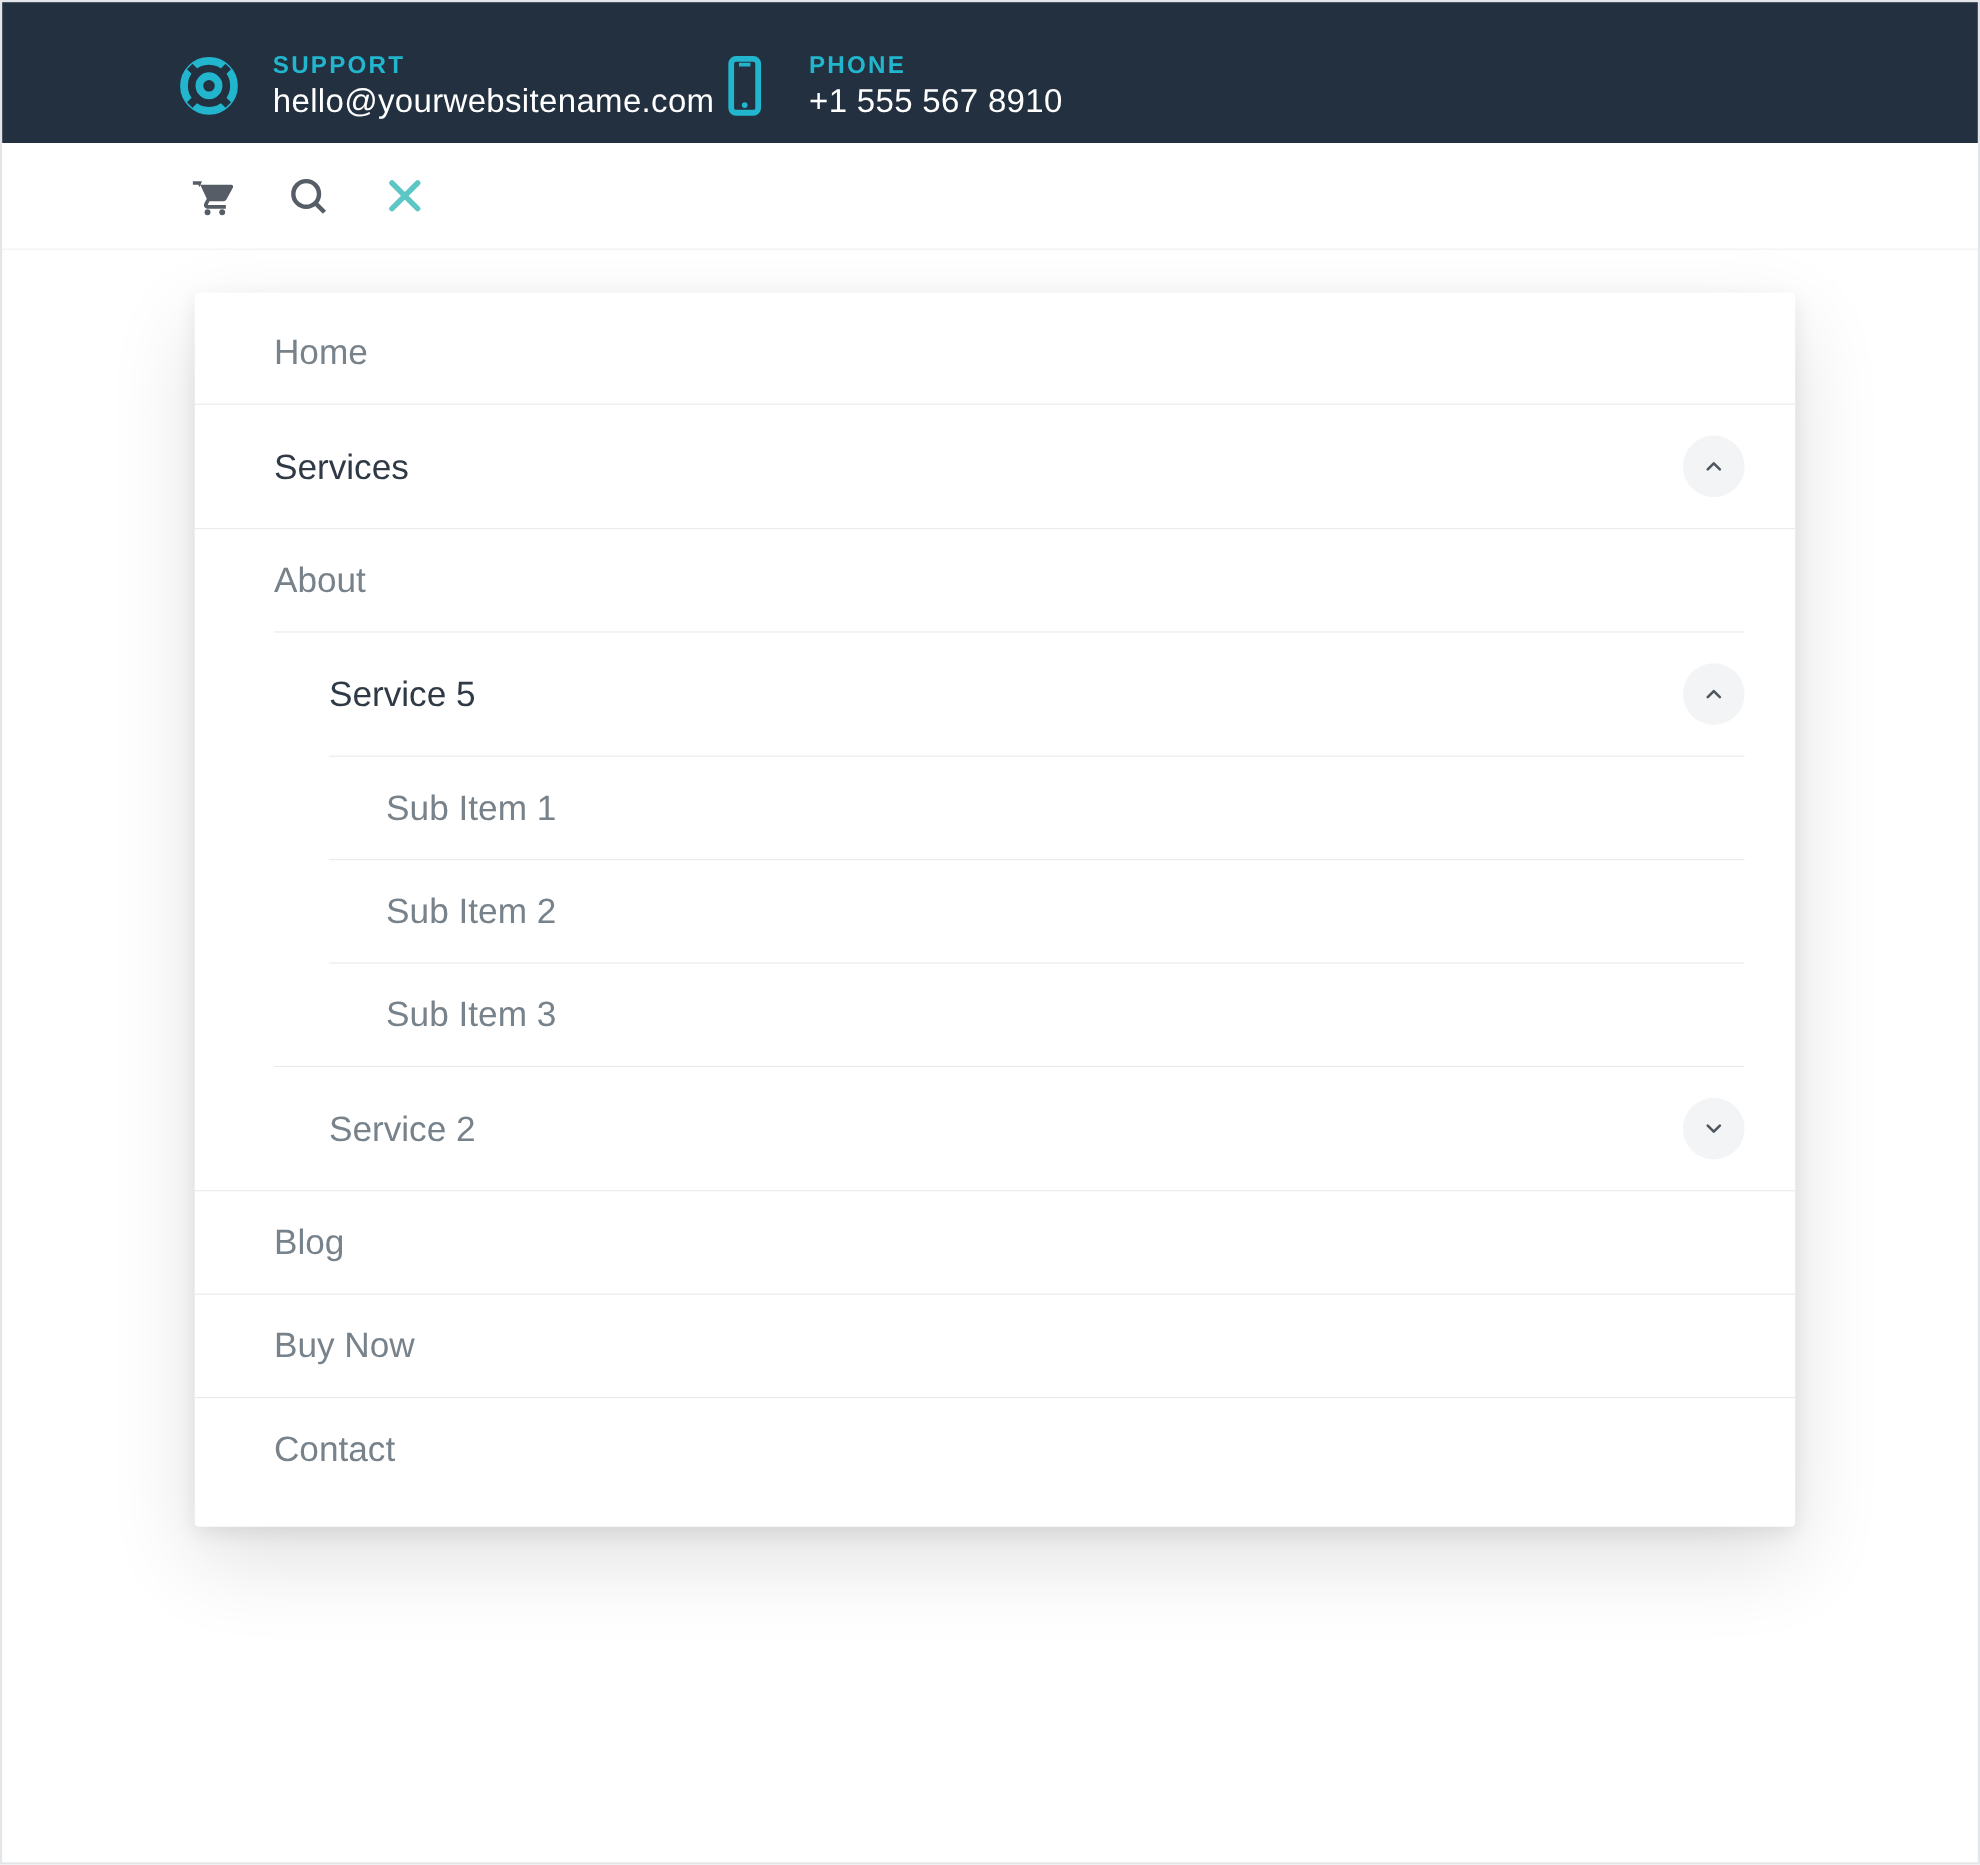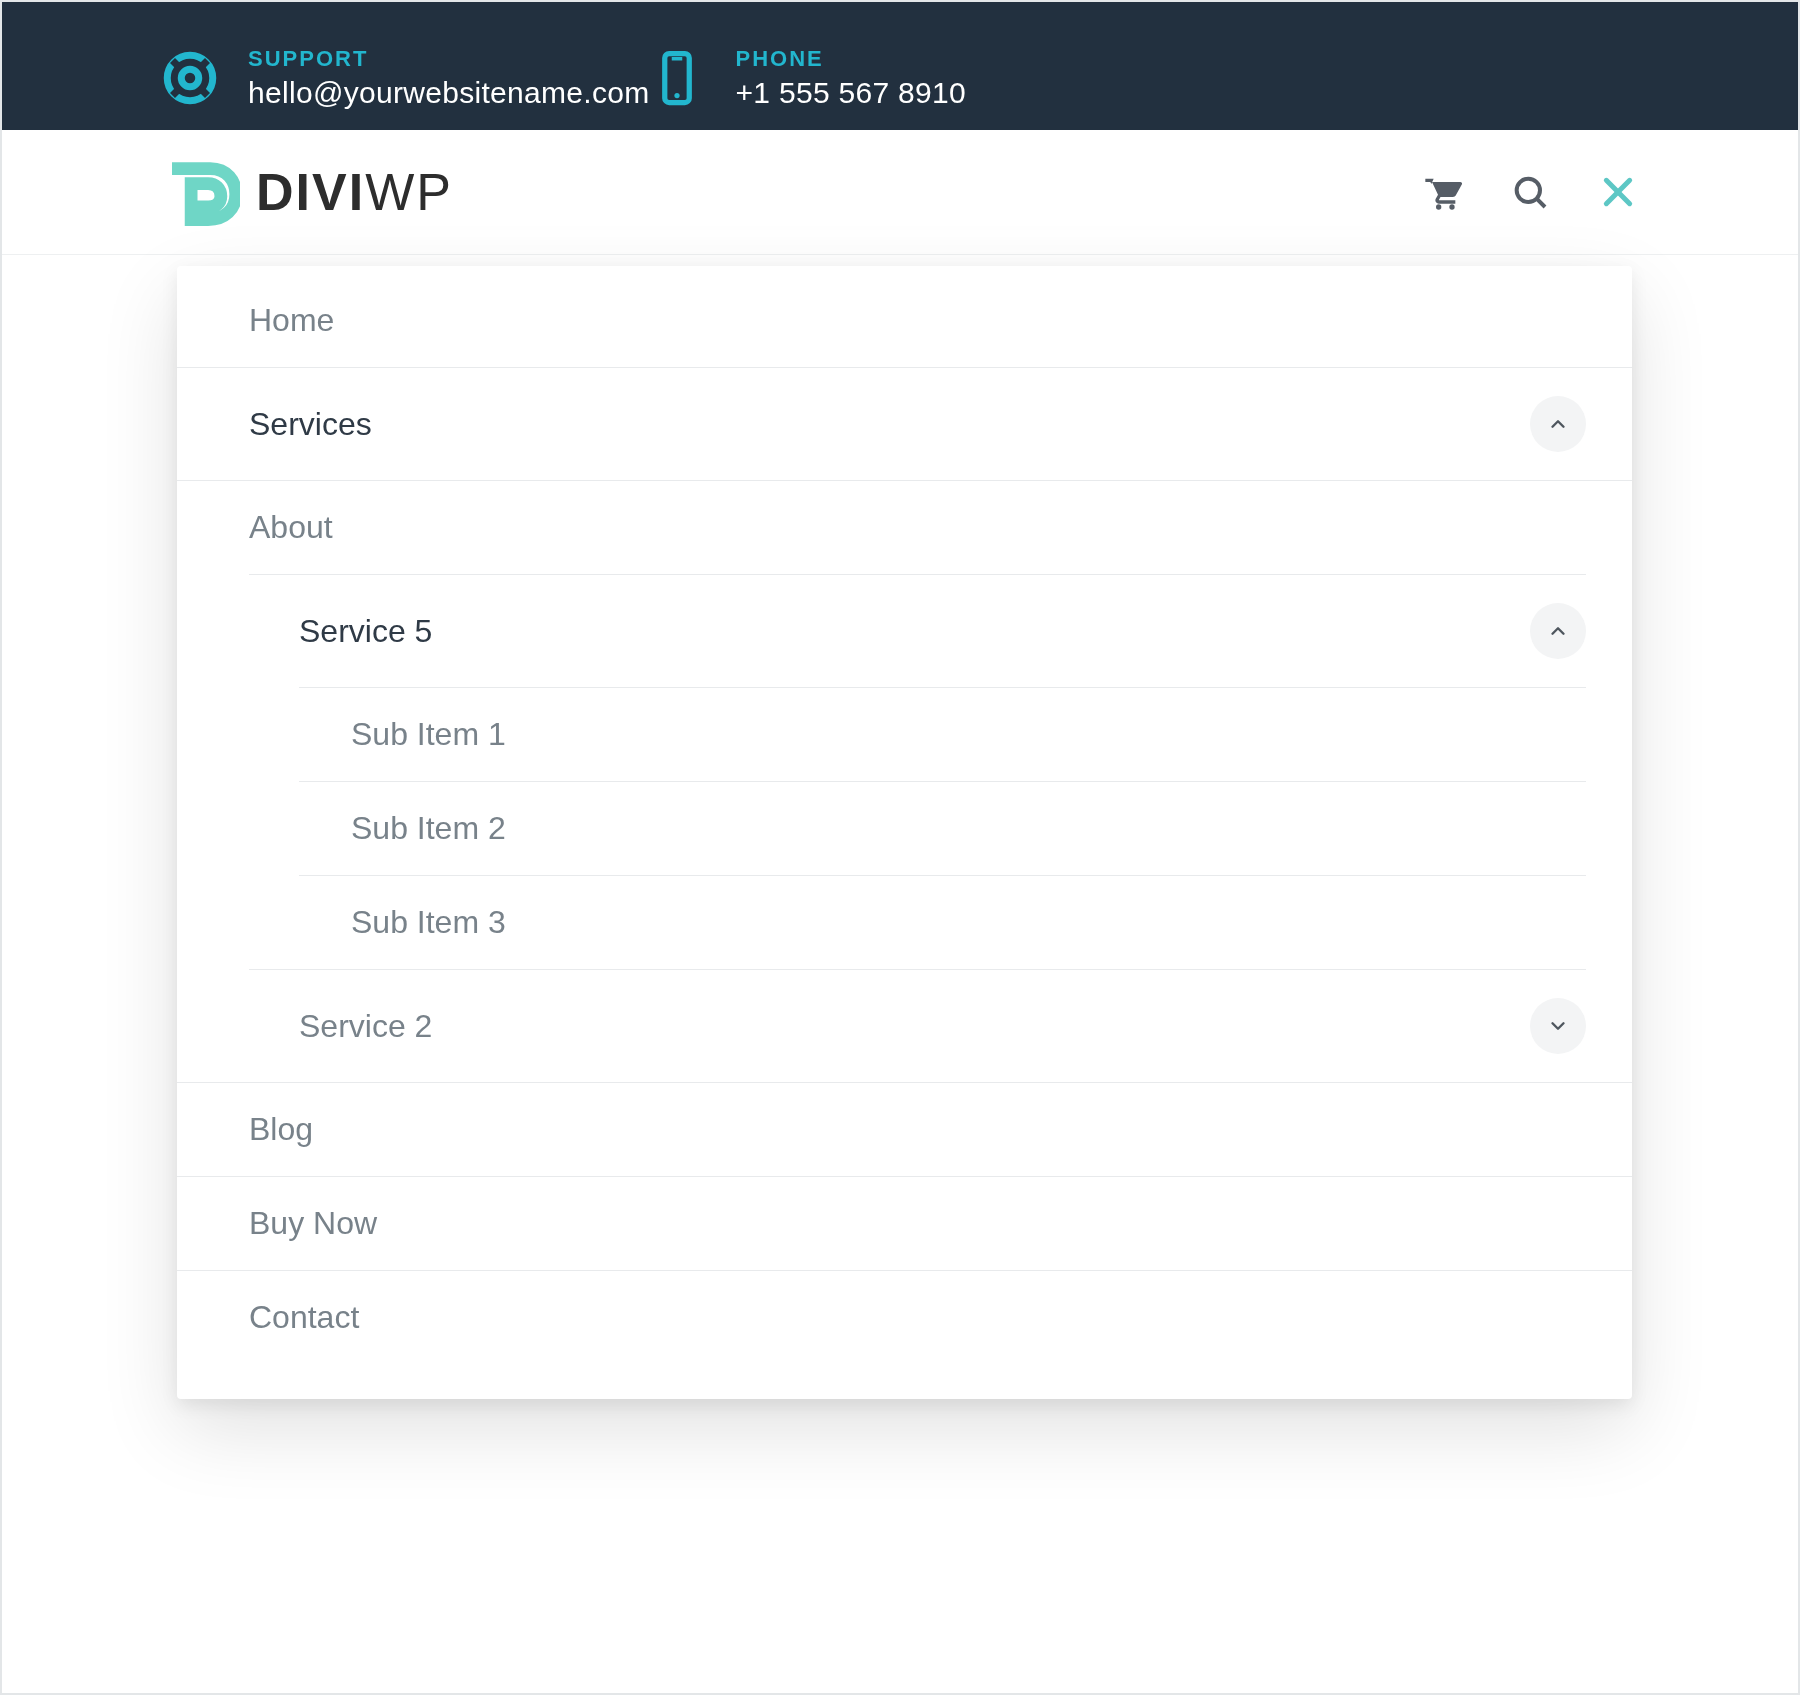--- a/index.html
+++ b/index.html
@@ -74,21 +74,21 @@
   
   .menu{
     position:absolute;
     left:175px;
     top:264px;
     width:1455px;
     background:#ffffff;
     border-radius:4px;
     box-shadow:0 30px 80px rgba(0,0,0,0.12),0 6px 18px rgba(0,0,0,0.08);
     padding-top:8px;
-    padding-bottom:35px;
+    padding-bottom:24px;
   }
   .mi{
     display:flex;
     align-items:center;
     justify-content:space-between;
     padding:28px 46px 28px 72px;
     font-size:32px;
     color:var(--gray);
     border-top:1px solid var(--border);
     cursor:pointer;
@@ -153,30 +153,20 @@
         </svg>
       </span>
       <div class="tb-text">
         <span class="tb-label">PHONE</span>
         <span class="tb-value">+1 555 567 8910</span>
       </div>
     </div>
   </div>
 
   <div class="header">
-    <div class="logo">
-      <span class="logo-mark">
-        <svg viewBox="0 0 64 64">
-          <path d="M6 10 H36 C52 10 60 22 60 34 C60 48 50 58 34 58 H18 V24 H34 C41 24 46 29 46 36 C46 43 41 46 34 46 H28" fill="none" stroke="#6fd6c6" stroke-width="12" stroke-linecap="square"></path>
-        </svg>
-      </span>
-      <span class="logo-text">
-        <span>DIVI</span><span class="wp">WP</span>
-      </span>
-    </div>
     <div class="header-actions">
       <span class="hdr-btn">
         <svg viewBox="0 0 24 24" fill="currentColor">
             <path d="M7 4h-2l-1 2h2l3.6 7.59-1.35 2.44C8.11 16.37 8 16.68 8 17c0 1.1.9 2 2 2h10v-2H10.42c-.14 0-.25-.11-.25-.25l.03-.12L11.1 15h7.45c.75 0 1.41-.41 1.75-1.03l3.58-6.49A1 1 0 0 0 23 6H6.21l-.94-2H2v2h3l.6 1.27L7 4z"></path>
             <circle cx="10" cy="21" r="1.6"></circle>
             <circle cx="18" cy="21" r="1.6"></circle>
           </svg>
       </span>
       <span class="hdr-btn">
         <svg viewBox="0 0 24 24" fill="none" stroke="currentColor" stroke-width="2.4">

